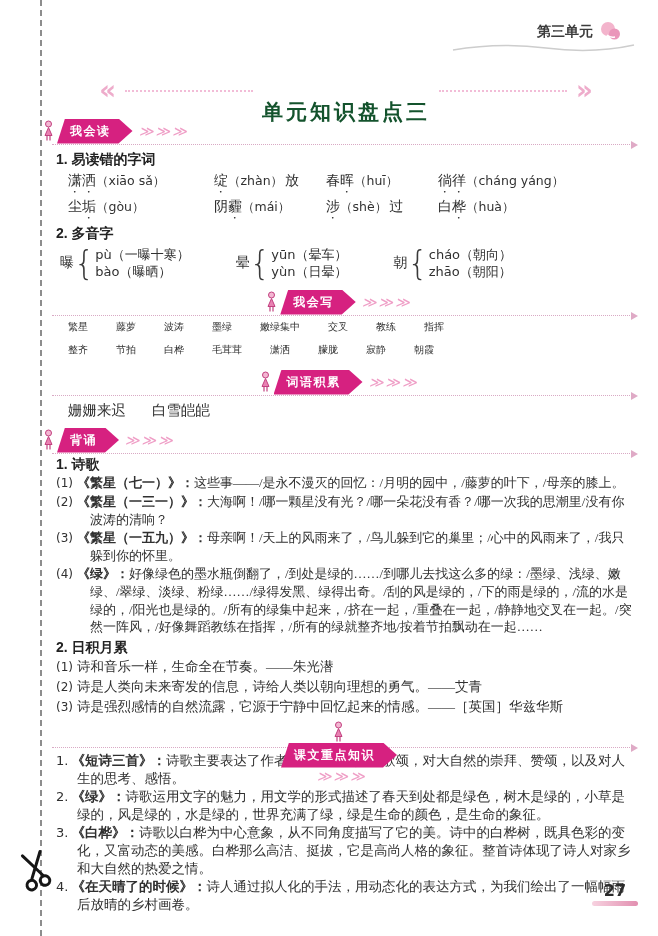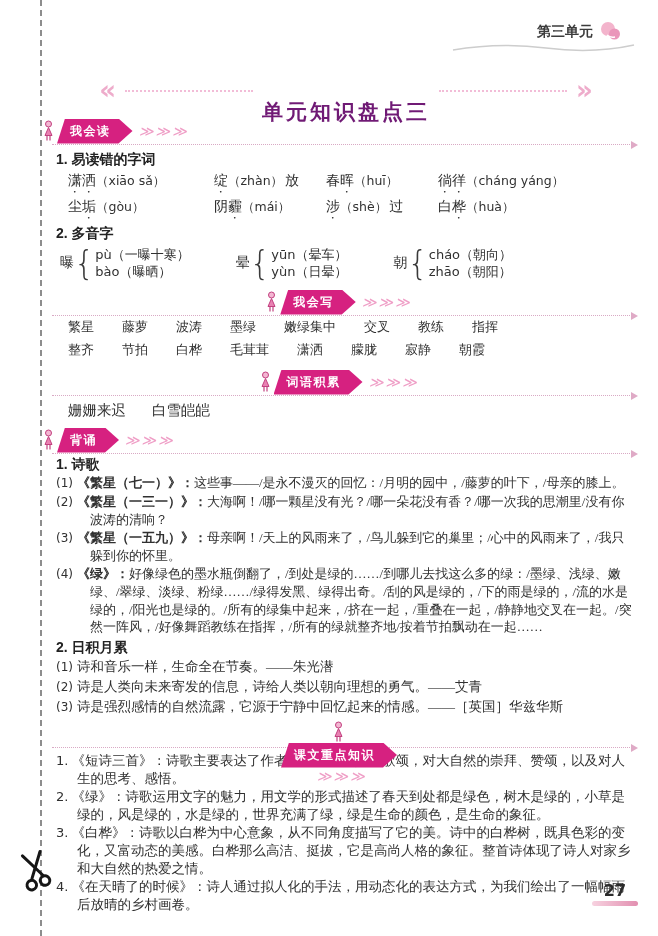--- a/index.html
+++ b/index.html
@@ -14,21 +14,21 @@
   
   .unit-row { position:relative; margin-top:20px; height:26px; }
   .unit-inner { position:absolute; right:14px; top:0; display:flex; align-items:center; gap:5px; }
   .unit-label { font-family:"Liberation Sans","DejaVu Sans",sans-serif; font-weight:bold; font-size:14px; color:#3c3c3c; }
   .unit-curve { position:absolute; right:0; top:21px; }
 
   
   .title-row { margin-top:30px; display:flex; align-items:center; justify-content:center; gap:9px; height:28px; }
   .guillemet { color:#eeaccb; font-size:26px; font-weight:bold; font-family:"DejaVu Sans",sans-serif; line-height:20px; }
   .tdots { width:128px; border-bottom:2.5px dotted #f2bcd7; height:1px; }
-  .page-title { font-family:Liberation Mono, monospace; font-weight:bold; font-size:21px; letter-spacing:3px; color:#701a75;margin-top:44px; }
+  .page-title { font-family:Liberation Mono, monospace; font-weight:bold; font-size:21px; letter-spacing:3px; color:#14532d;margin-top:44px; }
 
   
   .shead { position:relative; display:flex; align-items:center; height:26px; margin-left:-14px; }
   .shead .dotbase { position:absolute; left:10px; right:0; bottom:-1px; border-bottom:1.8px dotted #d9a9c4; }
   .shead .dot-arrow { position:absolute; right:-2px; bottom:-5px; width:0; height:0;
     border-left:7px solid #dfaac6; border-top:4px solid transparent; border-bottom:4px solid transparent; }
   .girl { margin-right:2px; position:relative; z-index:1; flex:none; }
   .ribbon {
     position:relative; z-index:1; background:#d62180; color:#fff;
     font-family:"Liberation Sans","DejaVu Sans",sans-serif; font-weight:bold; font-size:12px; letter-spacing:1.5px;
@@ -48,35 +48,35 @@
     line-height:21px; font-size:14px; margin-top:2px; }
   .wgrid .tail { margin-left:2px; }
 
   .polyrow { display:flex; gap:46px; padding-left:4px; margin-top:3px; height:36px; }
   .poly { display:flex; align-items:center; }
   .pchar { font-size:14px; }
   .brace { font-family:"DejaVu Sans",sans-serif; font-size:32px; font-weight:300; line-height:0;
     transform:scaleY(1.08); margin:0 1px 0 0; color:#3a3a3a; }
   .pcol { display:flex; flex-direction:column; font-size:13px; line-height:17px; font-family:"DejaVu Sans",sans-serif; }
 
-  .wrow { display:flex; gap:28px; padding-left:12px; font-size:13px; line-height:23px; }
+  .wrow { display:flex; gap:28px; padding-left:12px; font-size:10px; line-height:23px; }
   .wrow:first-of-type { margin-top:4px; }
   .idioms { display:flex; gap:26px; padding-left:12px; font-size:14.5px; line-height:21px; margin-top:5px; }
 
   .poemlist { margin-top:1px; }
   .pitem { padding-left:34px; text-indent:-34px; font-size:13px; line-height:17.5px; }
   .plabel { font-family:"DejaVu Sans",sans-serif; font-size:12px; margin-right:4px; }
   .ptitle { font-weight:bold; }
   .quotes { margin-top:1px; }
   .quote { padding-left:34px; text-indent:-34px; font-size:13.5px; line-height:19px; }
 
   .keylist { margin-top:5px; }
   .kitem { padding-left:21px; text-indent:-21px; font-size:13.5px; line-height:18px; }
   .knum { font-family:"DejaVu Sans",sans-serif; font-size:13px; margin-right:3px; }
-  .ktitle { font-weight:normal; }
+  .ktitle { font-weight:bold; }
 
   .mt6{margin-top:6px;} .mt8{margin-top:8px;justify-content:center;} .mt14{margin-top:14px;} .mt4{margin-top:4px;flex-direction:column;} .mt2{margin-top:2px;}
 
   
   .pagenum-wrap { position:absolute; right:20px; bottom:30px; text-align:center; }
   .pagenum { font-family:"DejaVu Sans",sans-serif; font-weight:bold; font-size:16px; color:#2b2b2b; }
   .pagebar { width:46px; height:5px; margin-top:1px; border-radius:3px;
     background:linear-gradient(to right,#f7d2e0,#e28fb0); }
 </style>
 </head>

